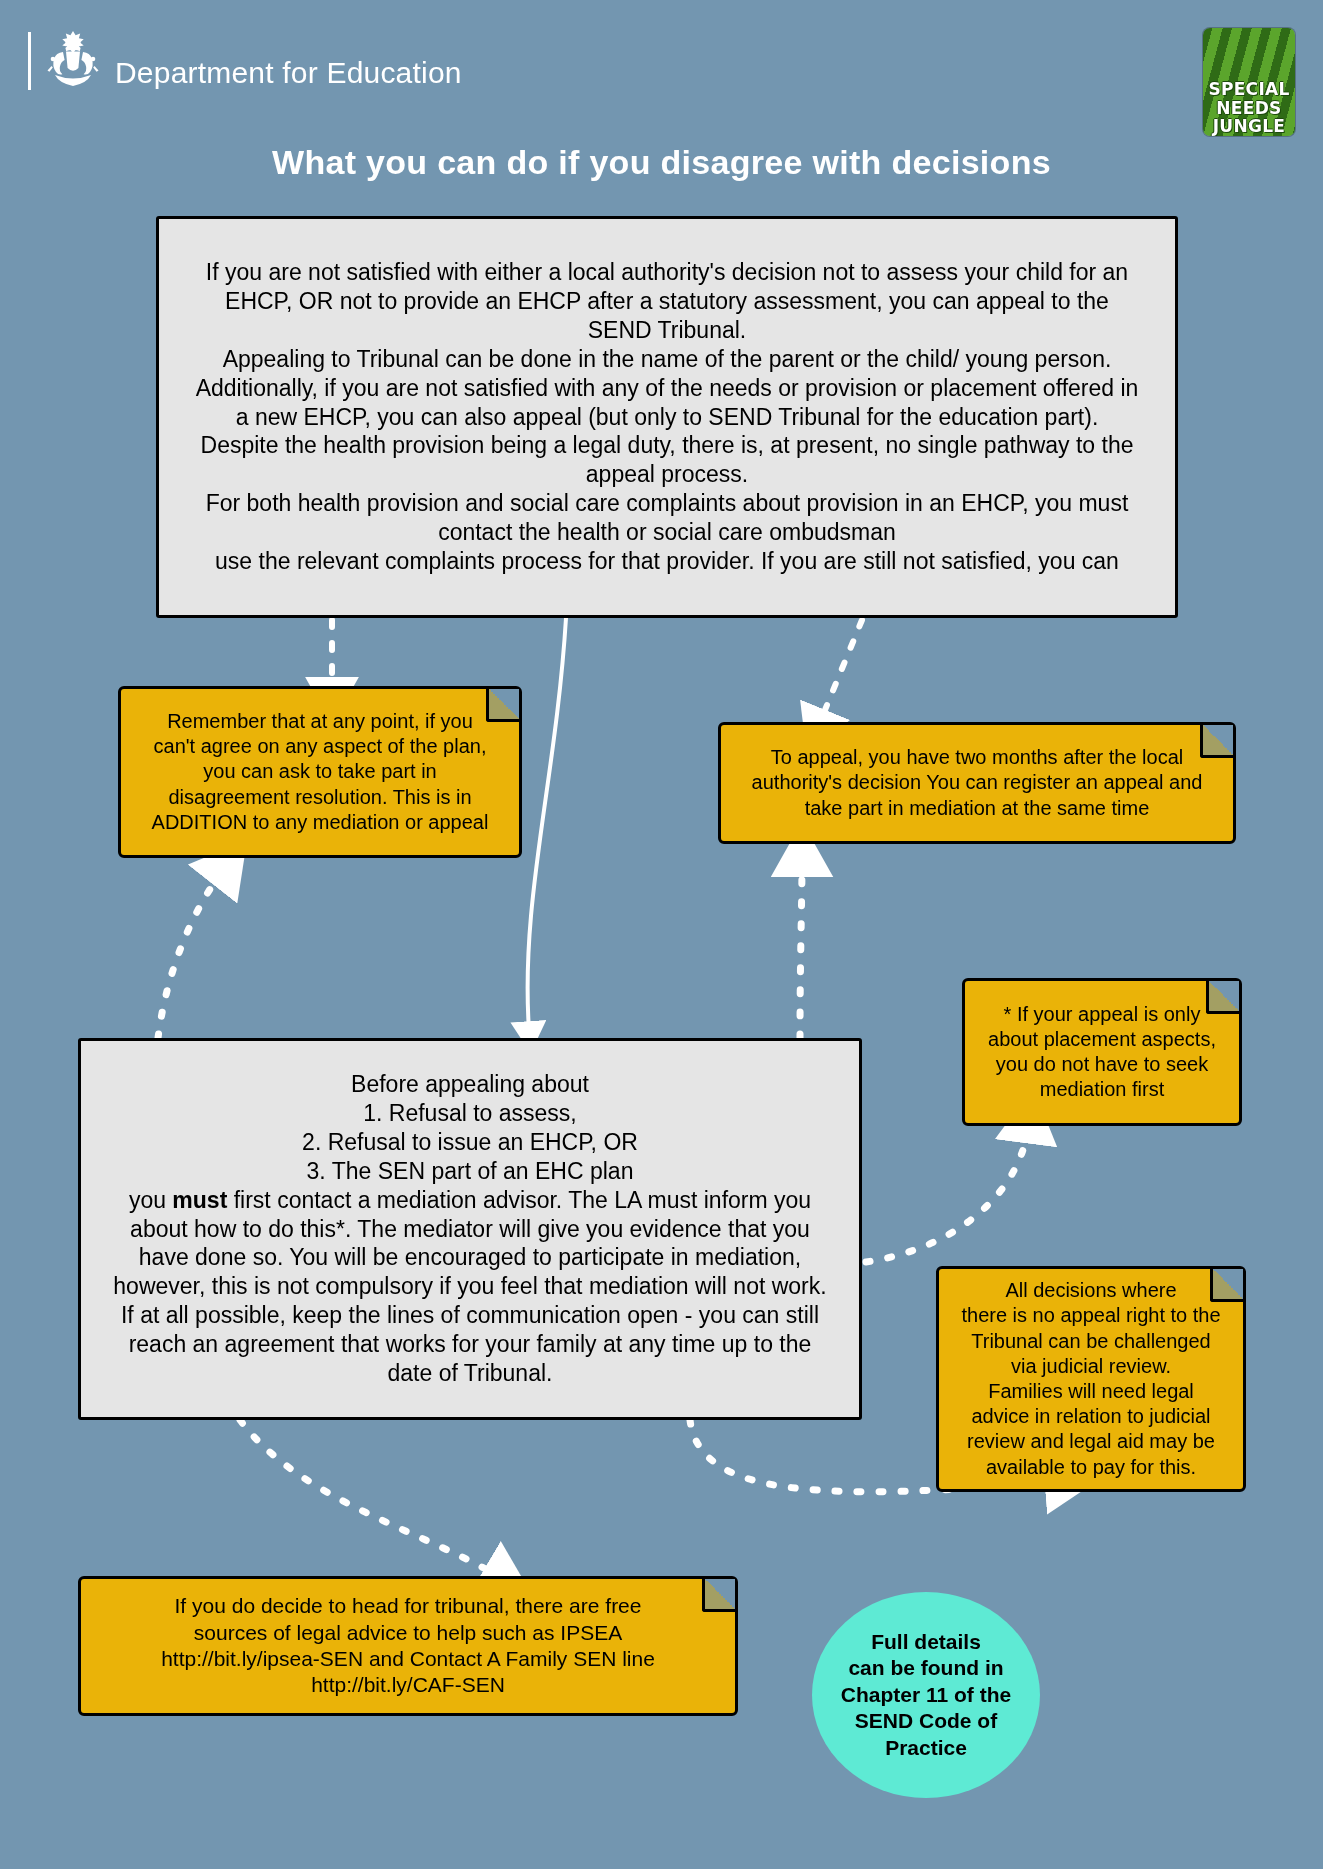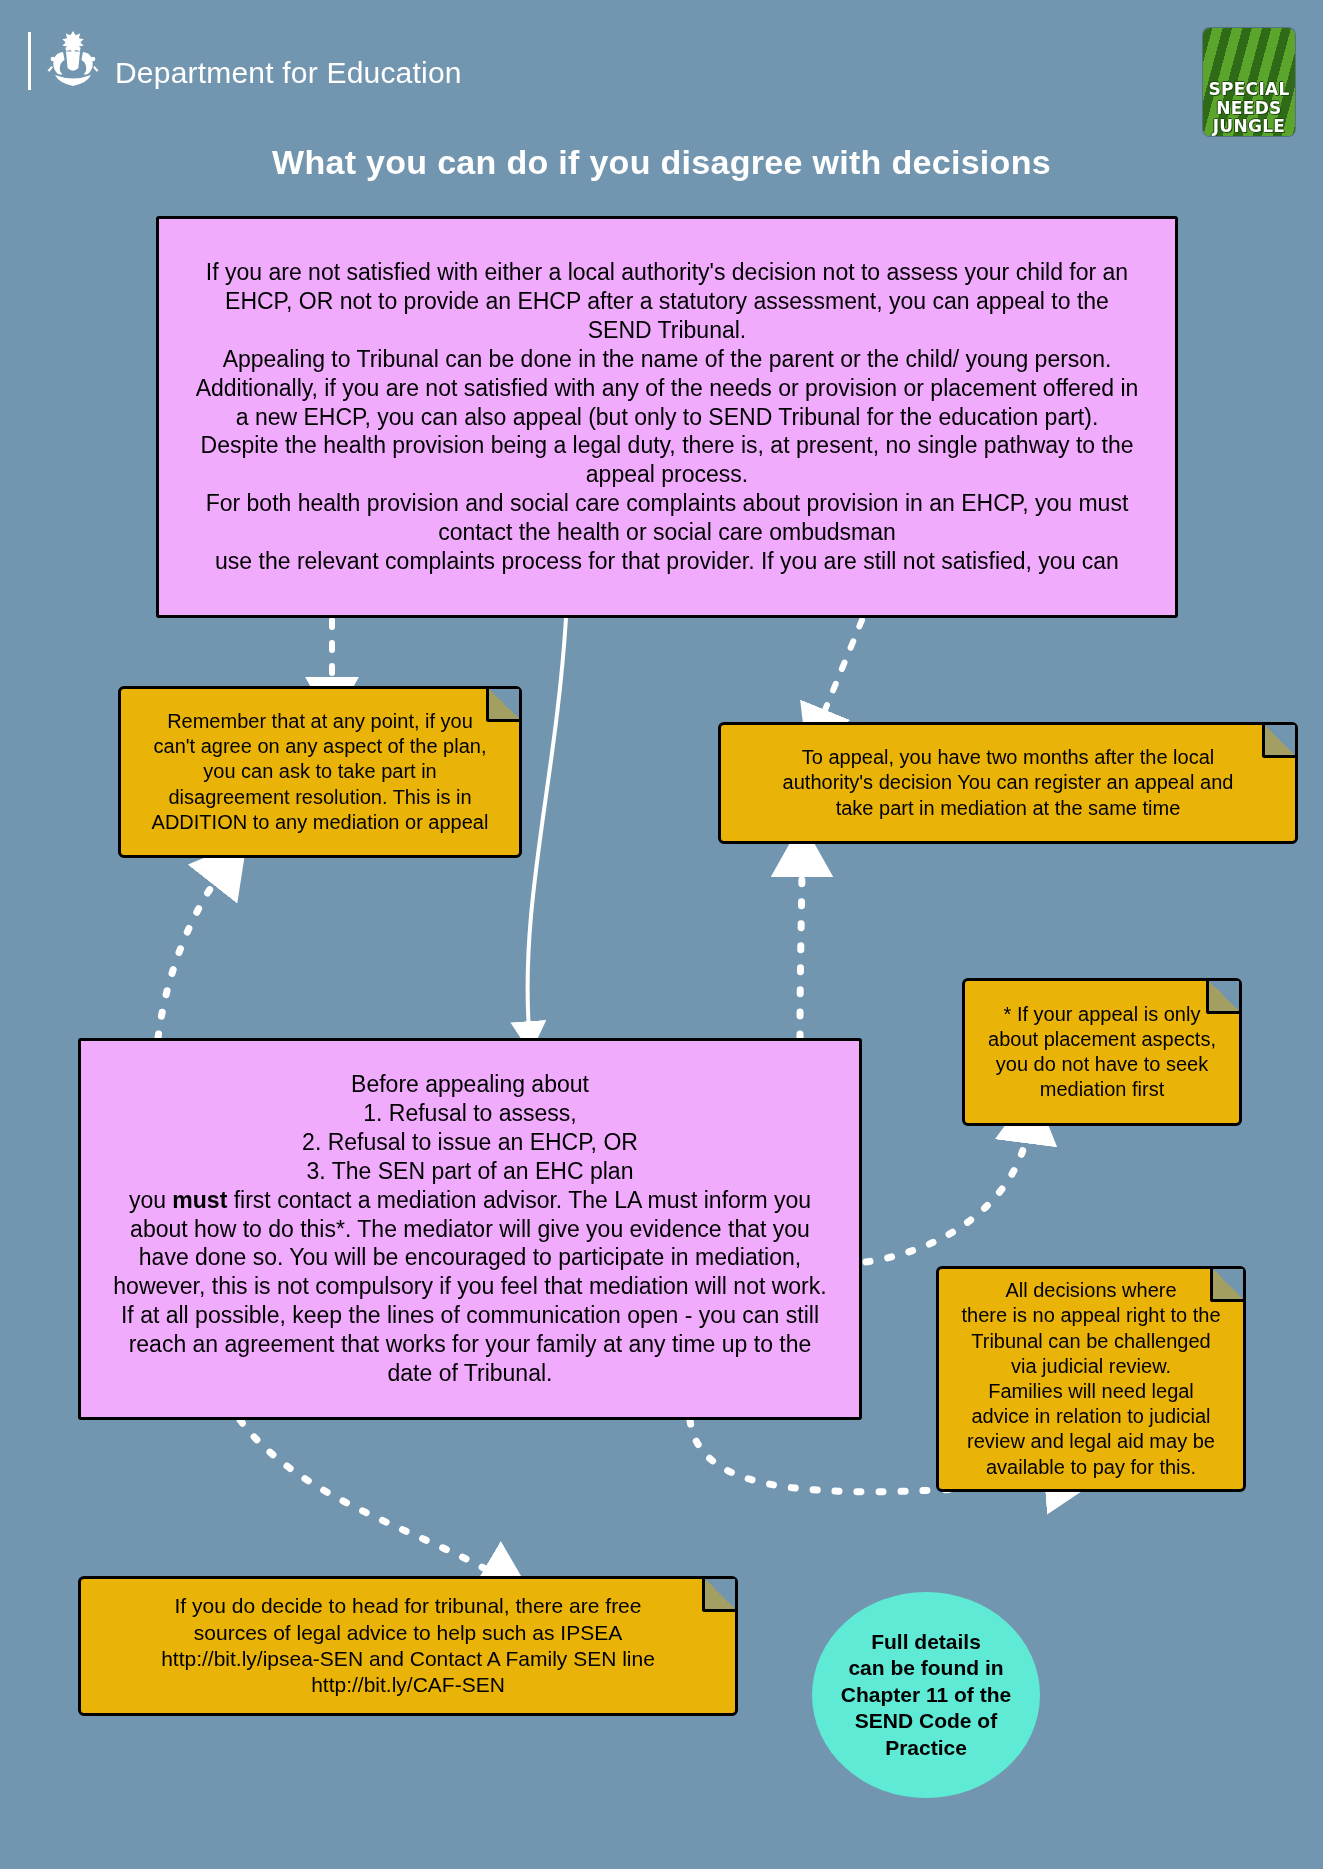--- a/index.html
+++ b/index.html
@@ -33,21 +33,21 @@
 
   .page-title{
     position:absolute;left:0;right:0;top:143px;text-align:center;
     color:#ffffff;font-size:34px;font-weight:bold;letter-spacing:.3px;
   }
 
   
   .node{position:absolute;box-sizing:border-box;}
 
   .whitebox{
-    background:#f0abfc;border:3px solid #000000;border-radius:3px;
+    background:#e5e5e5;border:3px solid #000000;border-radius:3px;
     display:flex;align-items:center;justify-content:center;
     color:#000000;text-align:center;
   }
   .whitebox .txt{padding:6px 14px;width:100%;}
 
   .note{
     background:#eab308;border:3px solid #000000;border-radius:6px;
     color:#000000;text-align:center;
     display:flex;align-items:center;justify-content:center;
   }
@@ -146,21 +146,21 @@
     <div class="fold"></div>
     <div class="txt">
       <div class="line">Remember that at any point, if you</div>
       <div class="line">can't agree on any aspect of the plan,</div>
       <div class="line">you can ask to take part in</div>
       <div class="line">disagreement resolution. This is in</div>
       <div class="line">ADDITION to any mediation or appeal</div>
     </div>
   </div>
 
-  <div class="node note" style="left:718px;top:722px;width:580px;height:122px;font-size:20px;">
+  <div class="node note" style="left:718px;top:722px;width:518px;height:122px;font-size:20px;">
     <div class="fold"></div>
     <div class="txt">
       <div class="line">To appeal, you have two months after the local</div>
       <div class="line">authority's decision You can register an appeal and</div>
       <div class="line">take part in mediation at the same time</div>
     </div>
   </div>
 
   <div class="node note" style="left:962px;top:978px;width:280px;height:148px;font-size:20px;">
     <div class="fold"></div>

